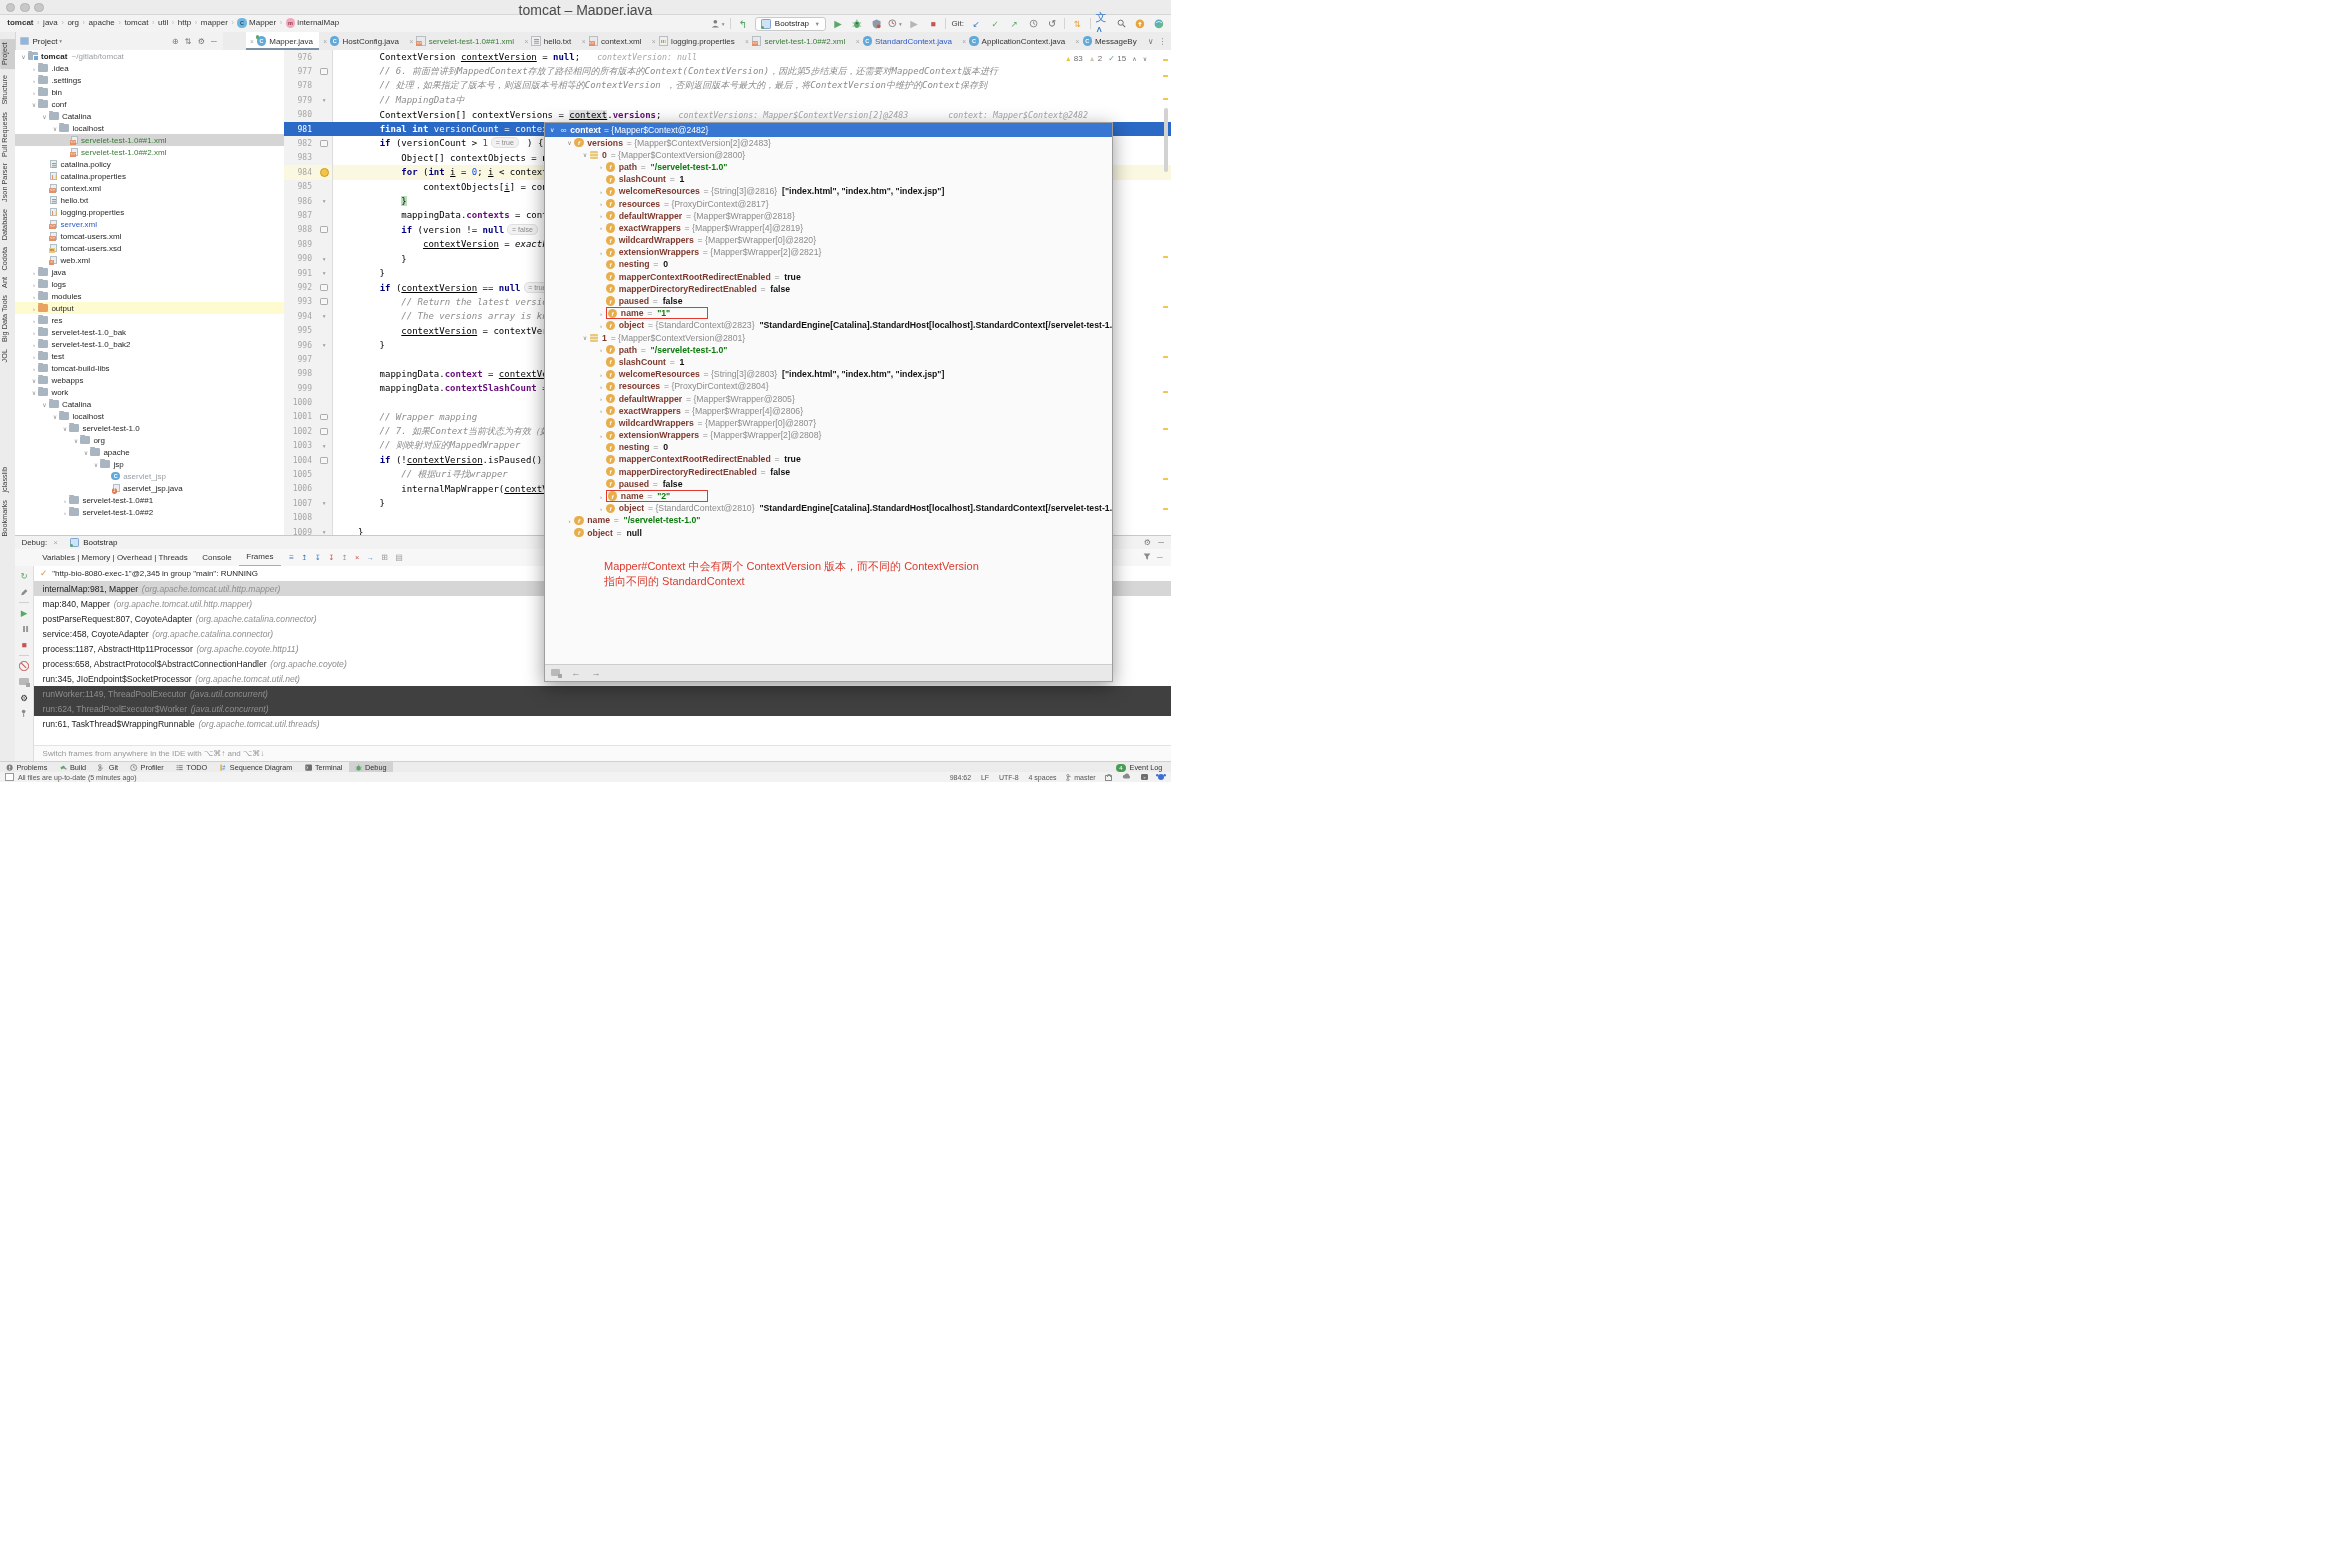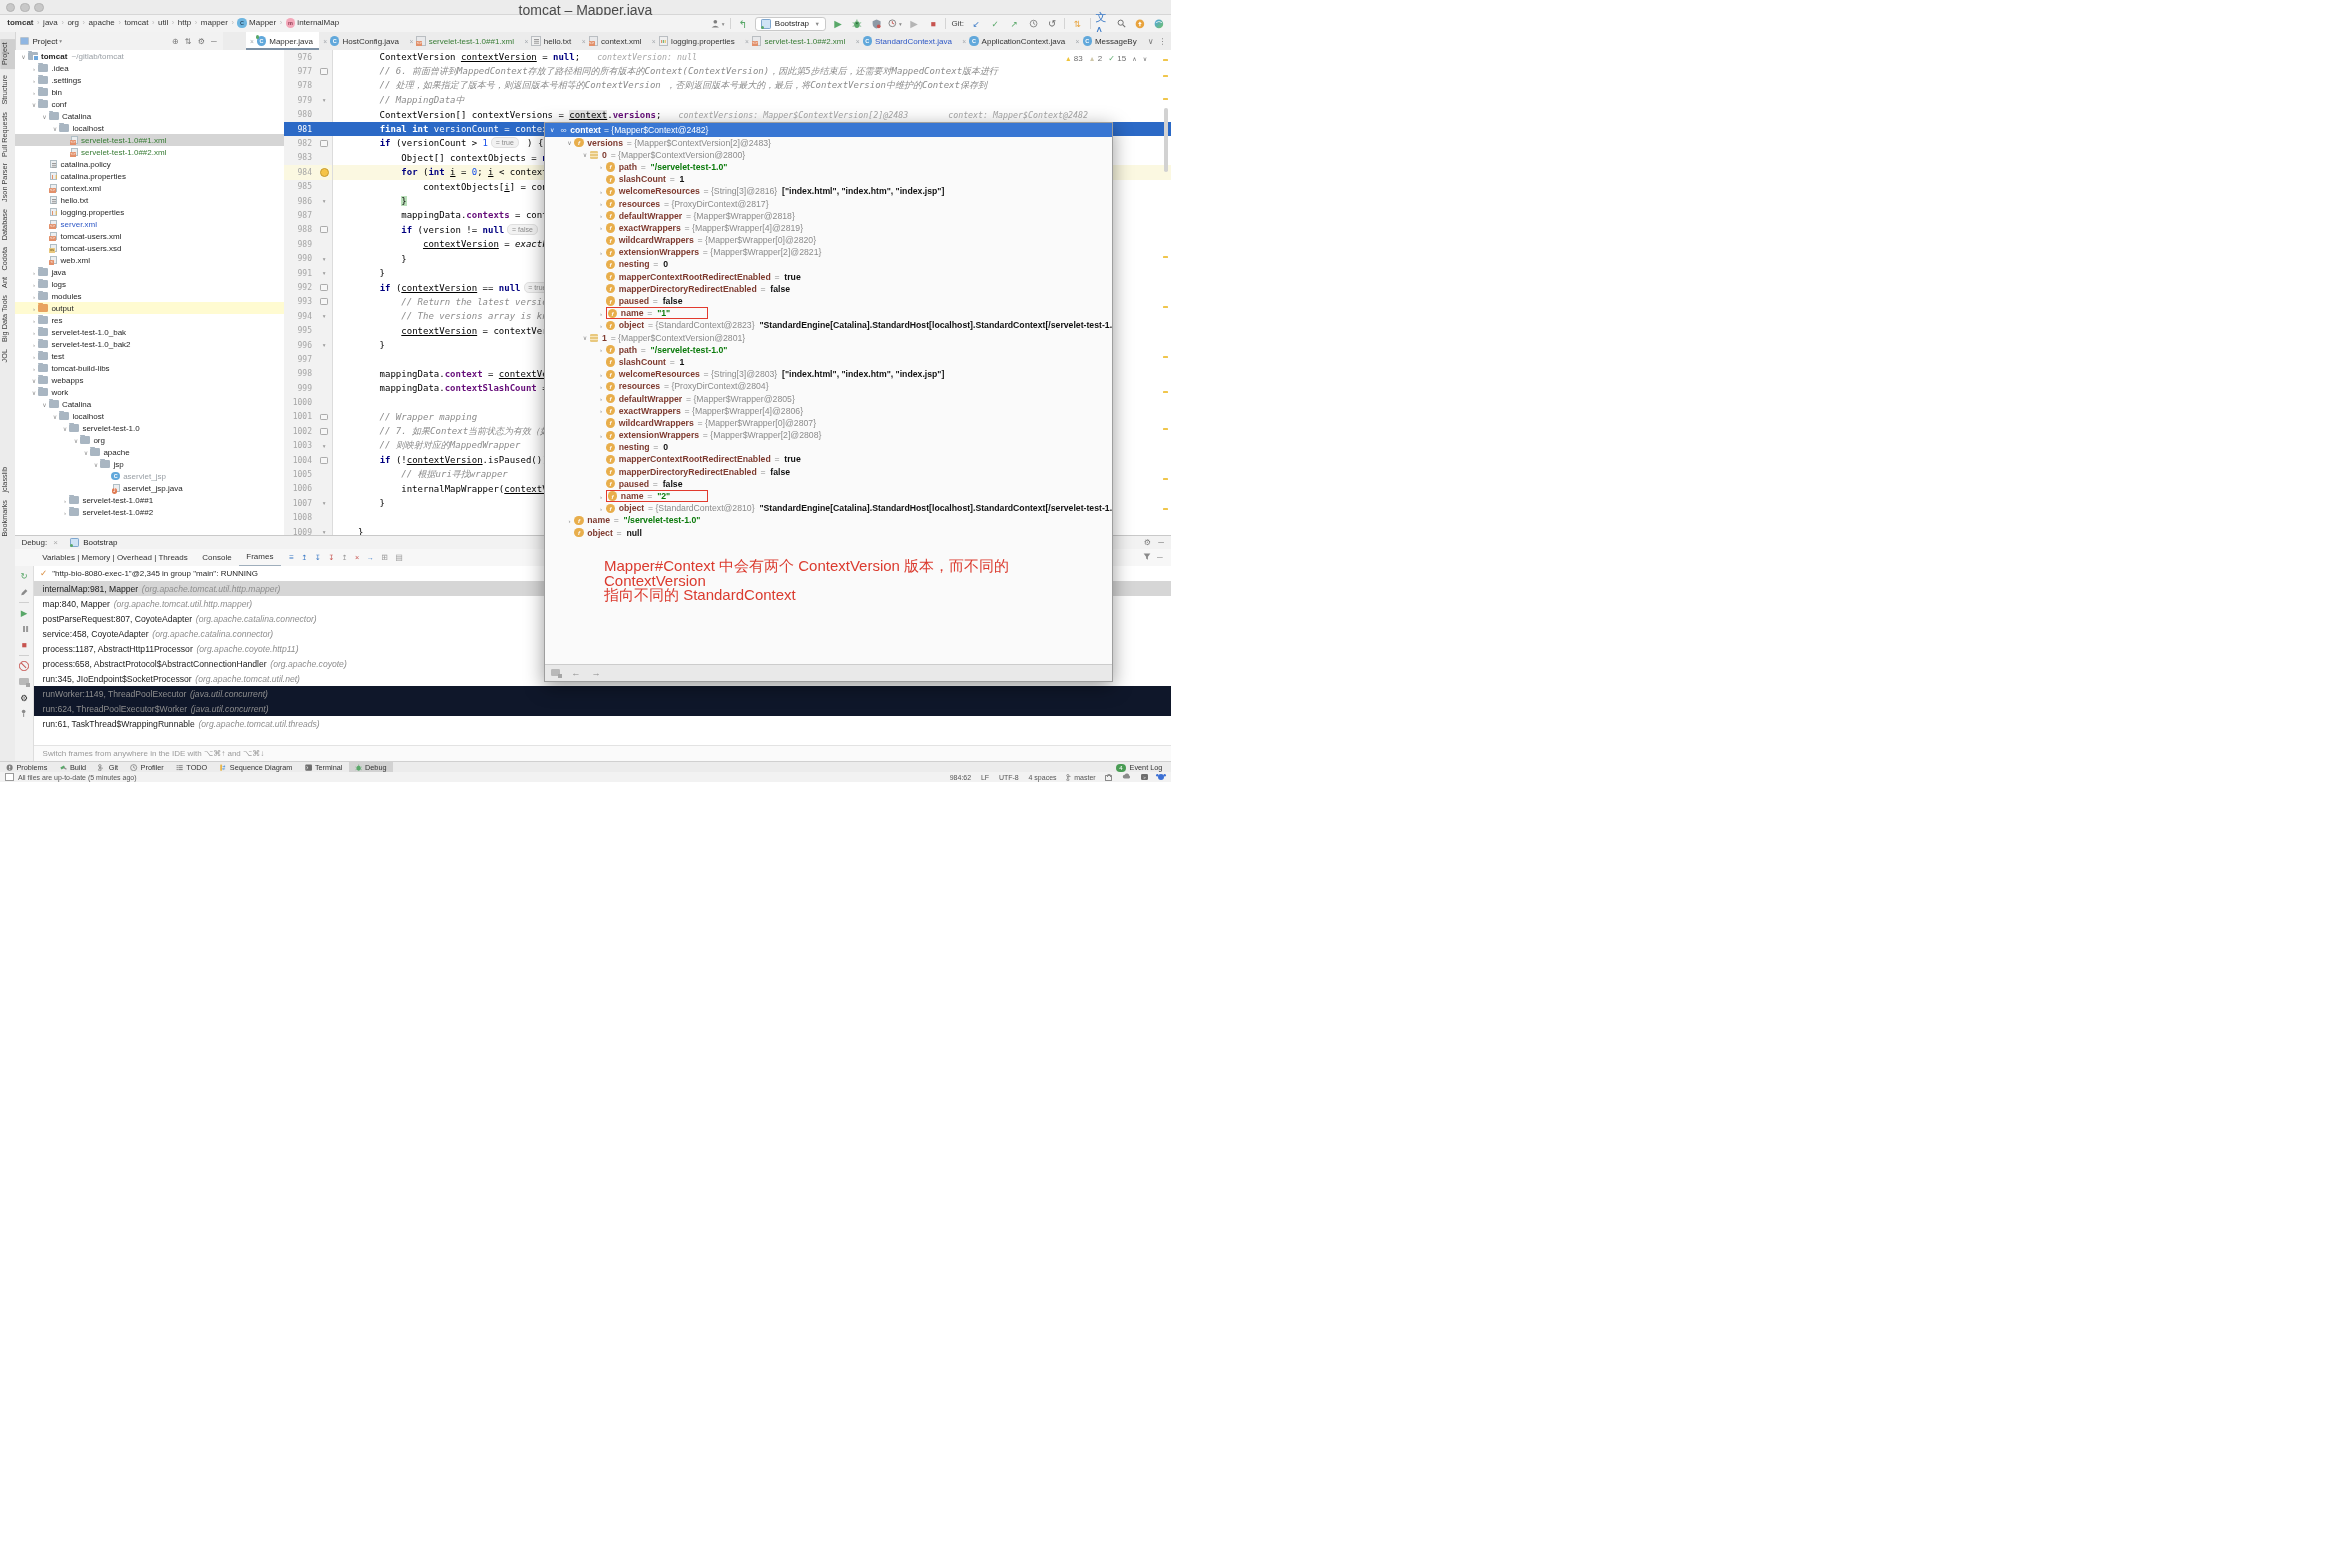--- a/index.html
+++ b/index.html
@@ -121,36 +121,36 @@
   .dbg-sep{width:9.8px;height:0.6px;background:#CFCFCF;margin:2.4px 0;}
   .pauseic{display:inline-block;width:1.8px;height:6.1px;background:#9A9A9A;box-shadow:3.1px 0 0 #9A9A9A;}
   .muteic{width:7.3px;height:7.3px;border:1.2px solid #C75450;border-radius:50%;position:relative;}
   .muteic::after{content:"";position:absolute;left:-0.6px;top:2.4px;width:7.3px;height:1.2px;background:#C75450;transform:rotate(45deg);}
   #threadrow{left:34px;top:566px;width:1137px;height:14.7px;background:#FFF;display:flex;align-items:center;border-bottom:0.6px solid #EEE;}
   #threadrow .chk{color:#D88C3E;margin:0 4.9px 0 6.1px;font-size:8.6px;}
   #frames{left:34px;top:581px;width:1137px;}
   .frow{height:15px;display:flex;align-items:center;padding-left:8.6px;font-size:8.6px;color:#1A1A1A;white-space:nowrap;}
   .frow .pkg{color:#8E8E8E;font-style:italic;margin-left:3.7px;}
   .frow.sel{background:#D6D6D6;}
-  .frow.lib{background:#0f172a;color:#8E8E8E;}
+  .frow.lib{background:#404040;color:#8E8E8E;}
   #framehint{left:34px;top:745px;width:1137px;height:16px;color:#9A9A9A;display:flex;align-items:center;padding-left:8.6px;box-sizing:border-box;border-top:0.6px solid #E3E3E3;background:#FAFAFA;}
   
   #popup{left:544px;top:122px;width:567px;height:558px;background:#FAFAFA;border:0.6px solid #9E9E9E;box-shadow:0 4.9px 18.4px rgba(0,0,0,.4);z-index:60;}
   #popup-header{height:13.5px;background:#3876D3;color:#FFF;display:flex;align-items:center;padding-left:4.9px;font-size:8.6px;white-space:nowrap;}
   #popup-header .inf{margin:0 3.7px;opacity:.85;}
   #popup-rows{overflow:hidden;}
   .prow{height:12.2px;display:flex;align-items:center;font-size:8.7px;white-space:nowrap;overflow:hidden;}
   .prow .parrow{width:9.8px;color:#8A8A8A;font-size:6.1px;text-align:center;flex:none;}
   .pic-f{width:9.2px;height:9.2px;border-radius:50%;background:#E8AE4C;color:#FFF;font-size:6.1px;font-style:italic;font-weight:bold;display:inline-flex;align-items:center;justify-content:center;margin-right:3.7px;flex:none;}
   .pic-idx{width:8px;height:8px;margin-right:4.3px;flex:none;background:linear-gradient(#E8C87E 0 1.8px,#F7E6BC 1.8px 3.1px,#E8C87E 3.1px 4.9px,#F7E6BC 4.9px 6.1px,#E8C87E 6.1px 8px);border-radius:1.2px;}
   .pname{color:#7E3A2F;font-weight:bold;margin-right:3.7px;}
   .pv-g{color:#8C8C8C;}.pv-b{color:#111;font-weight:bold;}.pv-s{color:#0A7A0A;font-weight:bold;}.pv-q{color:#111;font-weight:bold;}
   .pval span{margin-right:2.4px;}
   .redbox{display:inline-flex;align-items:center;border:1.8px solid #E23A2E;padding:0 34px 0 1.2px;}
-  #popup-annotation{position:absolute;left:59px;top:436px;color:#DB3B2F;font-size:15px;line-height:14.7px;font-weight:500;}
+  #popup-annotation{position:absolute;left:59px;top:436px;color:#DB3B2F;font-size:11px;line-height:14.7px;font-weight:500;}
   #popup-footer{position:absolute;left:0;right:0;bottom:0;height:16.5px;background:#E9E9E9;border-top:0.6px solid #CCC;display:flex;align-items:center;gap:11px;padding-left:6.1px;color:#8A8A8A;}
   .camic{width:9.2px;height:6.7px;background:#B9B9B9;border-radius:1.2px;position:relative;}
   .camic::after{content:"";position:absolute;right:-1.8px;bottom:-1.8px;width:4.3px;height:4.3px;background:#A6A6A6;}
   
   #bottombar{left:0;top:761px;width:100%;height:11px;background:#ECECEC;border-top:0.6px solid #D0D0D0;display:flex;align-items:center;font-size:7.3px;color:#333;}
   .bbitem{display:flex;align-items:center;gap:3.1px;padding:0 6.1px;height:100%;}
   .bbitem.active{background:#D2D2D2;}
   .bbic{width:7.3px;height:7.3px;display:inline-flex;align-items:center;justify-content:center;font-size:6.1px;color:#6E6E6E;}
   #eventlog{margin-left:auto;display:flex;align-items:center;gap:3.7px;padding-right:8.6px;}
   #evbadge{background:#499C54;color:#FFF;border-radius:4.9px;padding:0 3.1px;font-size:6.1px;line-height:8px;}

